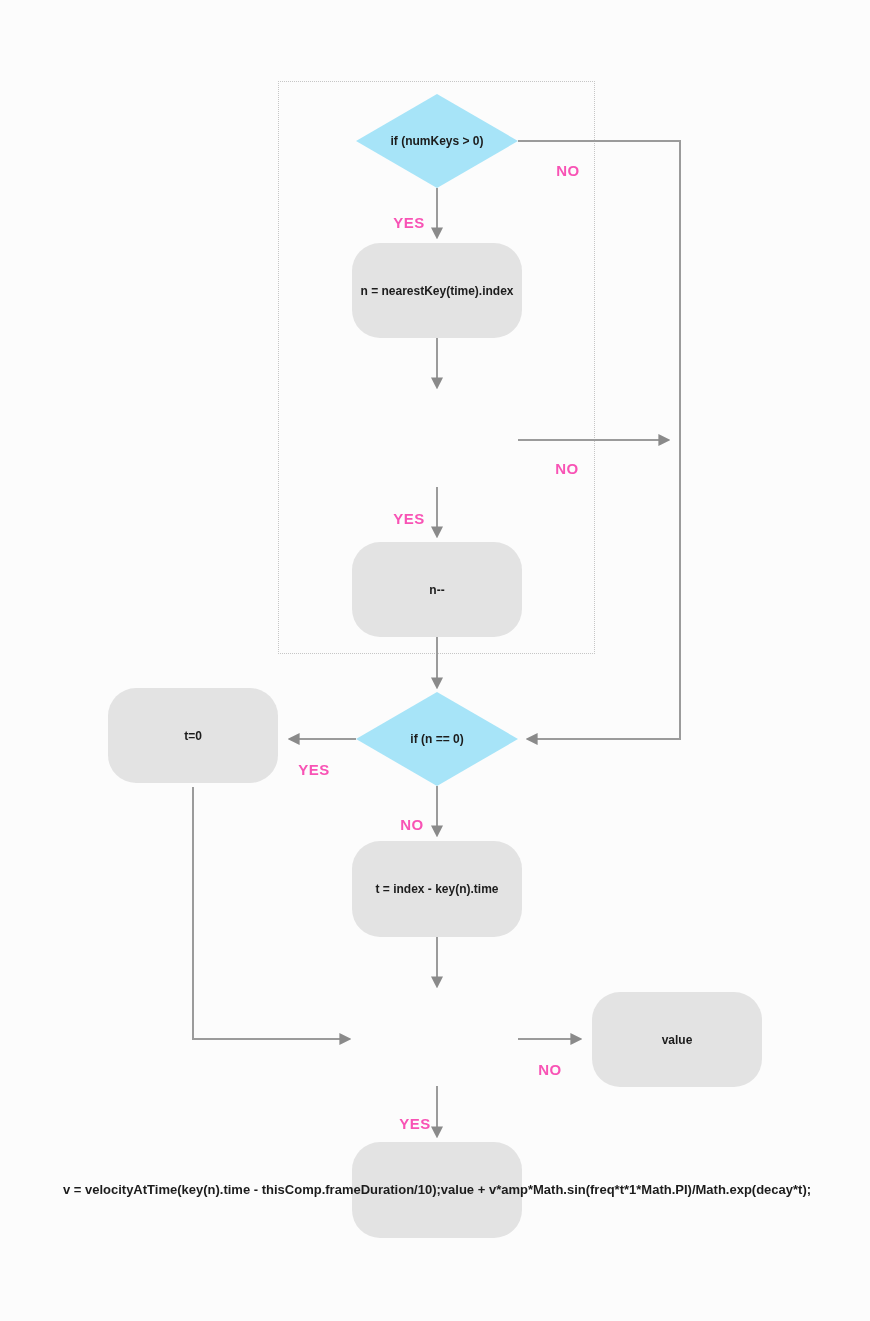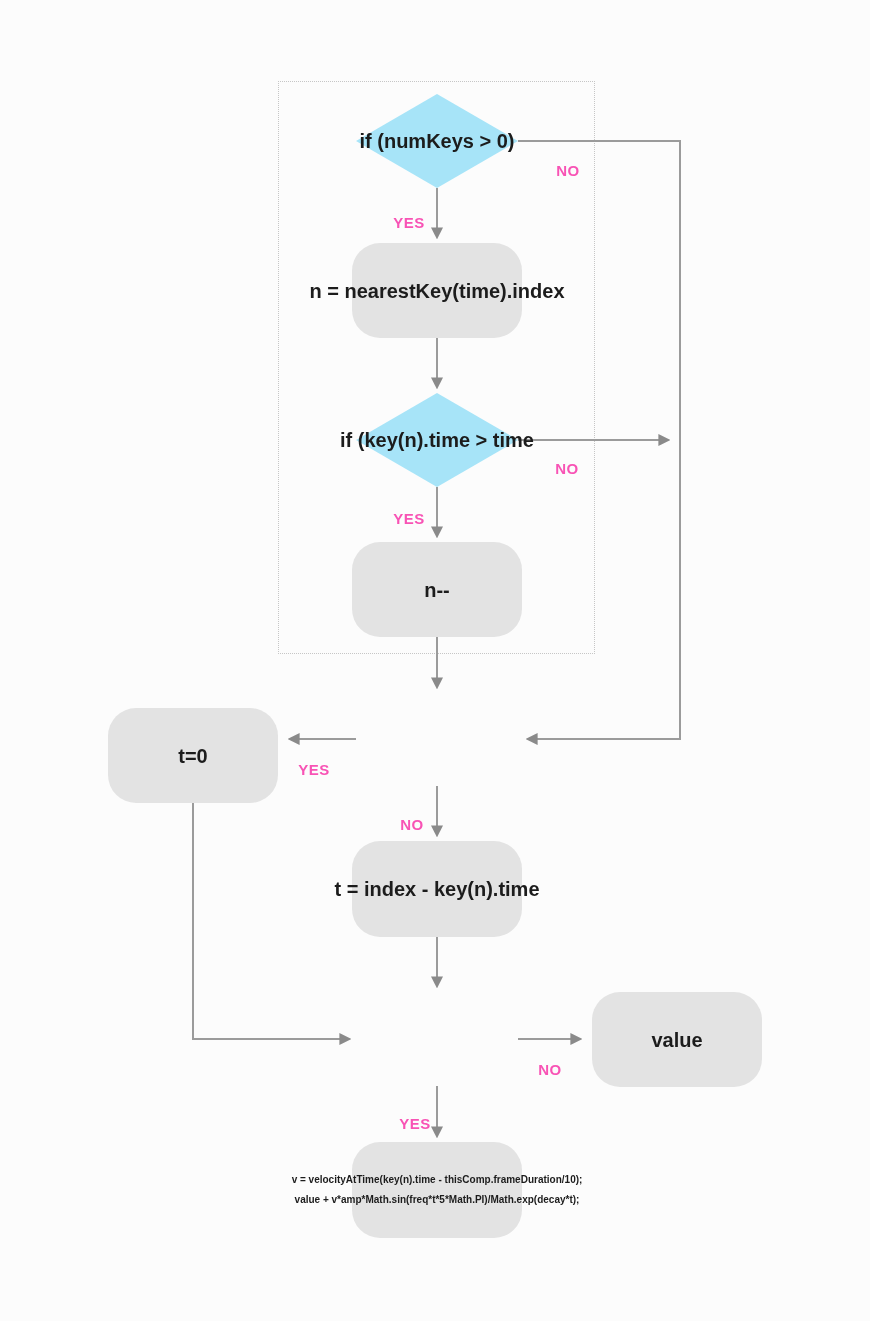--- a/index.html
+++ b/index.html
@@ -30,28 +30,28 @@
   svg.wires path.wire{fill:none;stroke:var(--line);stroke-width:2;}
   svg.wires .arrowhead{fill:var(--arrow);}
   .node{position:absolute;}
   .node .shape{position:absolute;inset:0;}
   .shape.rect{background:var(--box);border-radius:28px;}
   .shape.diamond{background:var(--diamond);clip-path:polygon(50% 0,100% 50%,50% 100%,0 50%);}
   .node-label{
     position:absolute;left:50%;top:50%;
     transform:translate(-50%,-50%);
     white-space:nowrap;
-    font-size:20px;font-weight:700;color:var(--ink);
+    font-size:12px;font-weight:700;color:var(--ink);
     letter-spacing:0;
   }
   .code-label{
     position:absolute;left:50%;top:50%;
     transform:translate(-50%,-50%);
-    display:flex;flex-direction:column;align-items:center;
-    font-size:10px;font-weight:700;color:var(--ink);
+    display:flex;flex-direction:row;align-items:center;
+    font-size:13px;font-weight:700;color:var(--ink);
     line-height:20px;white-space:nowrap;text-align:center;
   }
   .edge-label{
     position:absolute;
     transform:translate(-50%,-50%);
     font-size:15px;font-weight:700;color:var(--pink);
     white-space:nowrap;letter-spacing:.5px;margin-top:11px;
   }
 </style>
 </head>
@@ -84,52 +84,52 @@
   <div class="node" style="left:356px;top:94px;width:162px;height:94px;">
     <div class="shape diamond"></div>
     <div class="node-label">if (numKeys &gt; 0)</div>
   </div>
 
   <div class="node" style="left:352px;top:243px;width:170px;height:95px;">
     <div class="shape rect"></div>
     <div class="node-label">n = nearestKey(time).index</div>
   </div>
 
-  <div class="node" style="left:356px;top:393px;width:162px;height:94px;">
-    <div class="shape diamond"></div>
-    <div class="node-label">if (key(n).time &gt; time</div>
-  </div>
 
   <div class="node" style="left:352px;top:542px;width:170px;height:95px;">
     <div class="shape rect"></div>
     <div class="node-label">n--</div>
   </div>
 
+  <div class="node" style="left:356px;top:692px;width:162px;height:94px;">
+    <div class="shape diamond"></div>
+    <div class="node-label">if (n == 0)</div>
+  </div>
 
-  <div class="node" style="left:108px;top:708px;width:170px;height:95px;">
+  <div class="node" style="left:108px;top:688px;width:170px;height:95px;">
     <div class="shape rect"></div>
     <div class="node-label">t=0</div>
   </div>
 
   <div class="node" style="left:352px;top:841px;width:170px;height:96px;">
     <div class="shape rect"></div>
     <div class="node-label">t = index - key(n).time</div>
   </div>
 
 
   <div class="node" style="left:592px;top:992px;width:170px;height:95px;">
     <div class="shape rect"></div>
     <div class="node-label">value</div>
   </div>
 
   <div class="node" style="left:352px;top:1142px;width:170px;height:96px;">
     <div class="shape rect"></div>
     <div class="code-label">
       <div>v = velocityAtTime(key(n).time - thisComp.frameDuration/10);</div>
-      <div>value + v*amp*Math.sin(freq*t*5*Math.PI)/Math.exp(decay*t);</div>
+      <div>value + v*amp*Math.sin(freq*t*1*Math.PI)/Math.exp(decay*t);</div>
     </div>
   </div>
 
   <div class="edge-label" style="left:409px;top:211px;">YES</div>
   <div class="edge-label" style="left:568px;top:159px;">NO</div>
   <div class="edge-label" style="left:409px;top:507px;">YES</div>
   <div class="edge-label" style="left:567px;top:457px;">NO</div>
   <div class="edge-label" style="left:314px;top:758px;">YES</div>
   <div class="edge-label" style="left:412px;top:813px;">NO</div>
   <div class="edge-label" style="left:415px;top:1112px;">YES</div>

